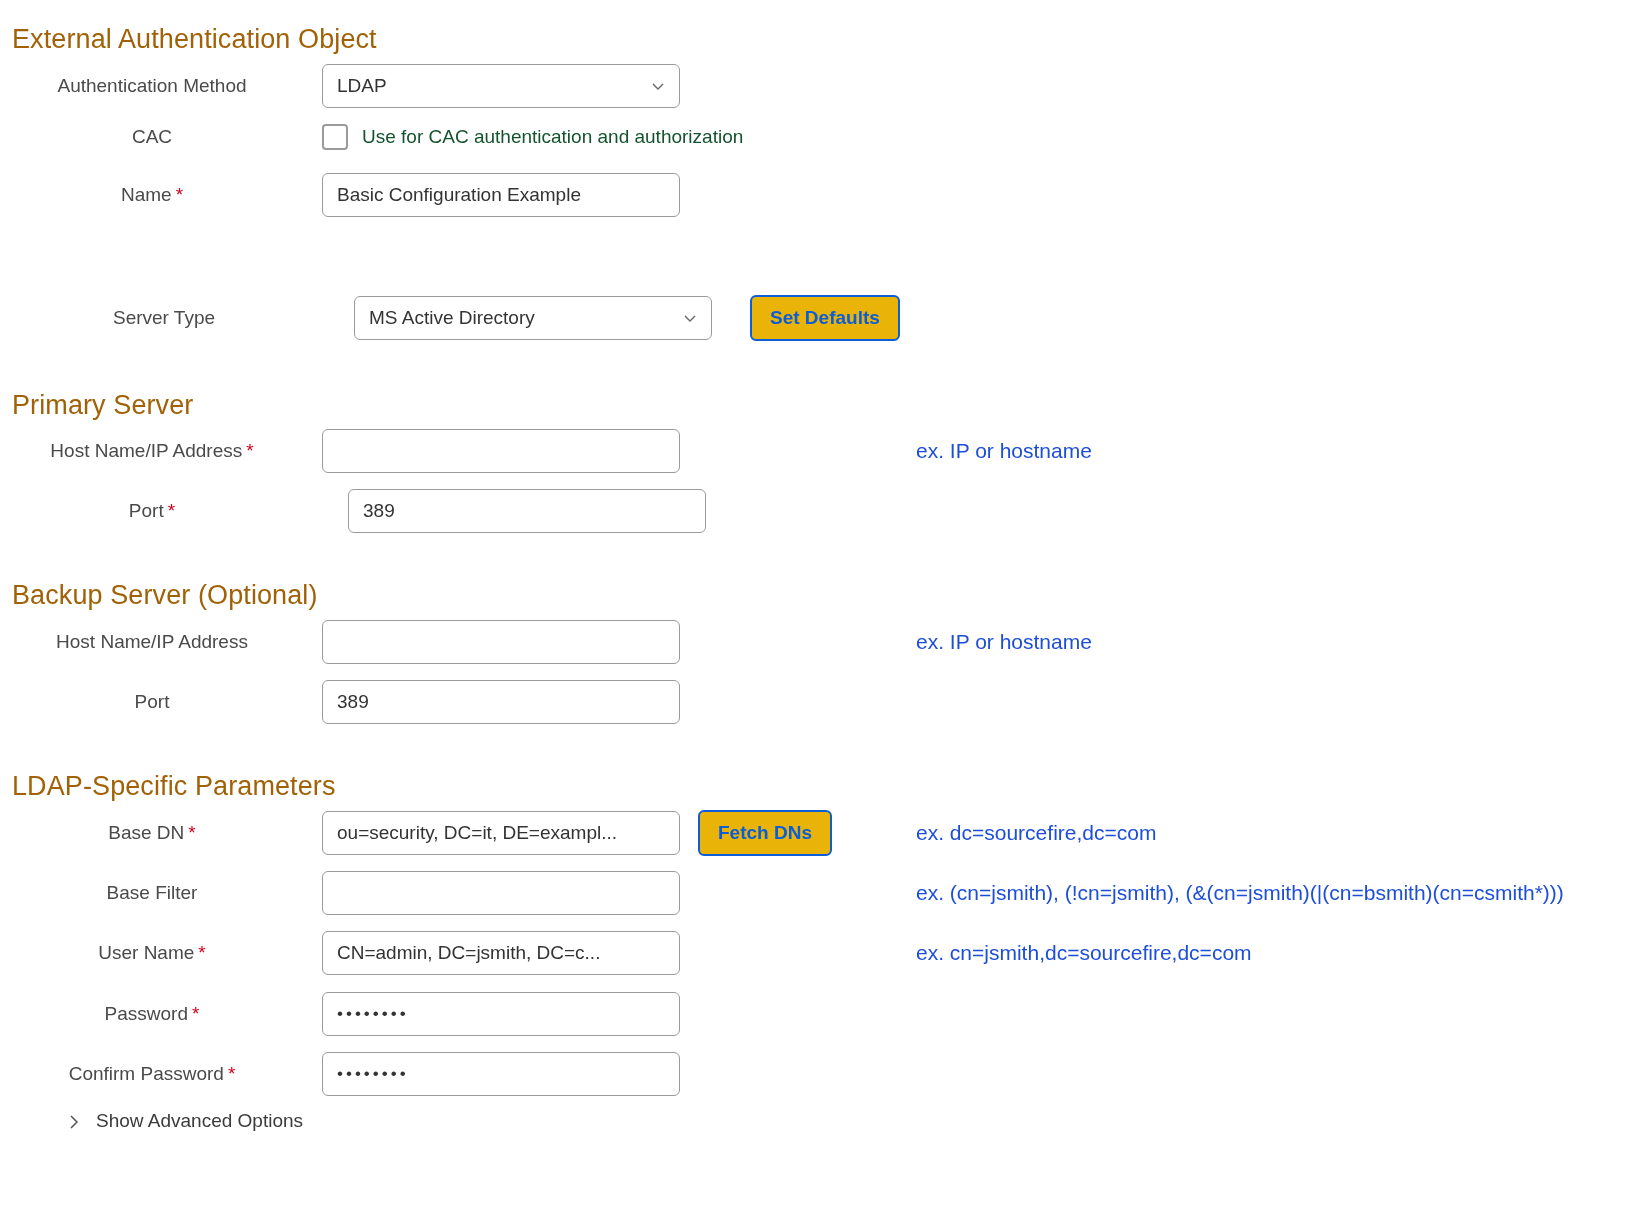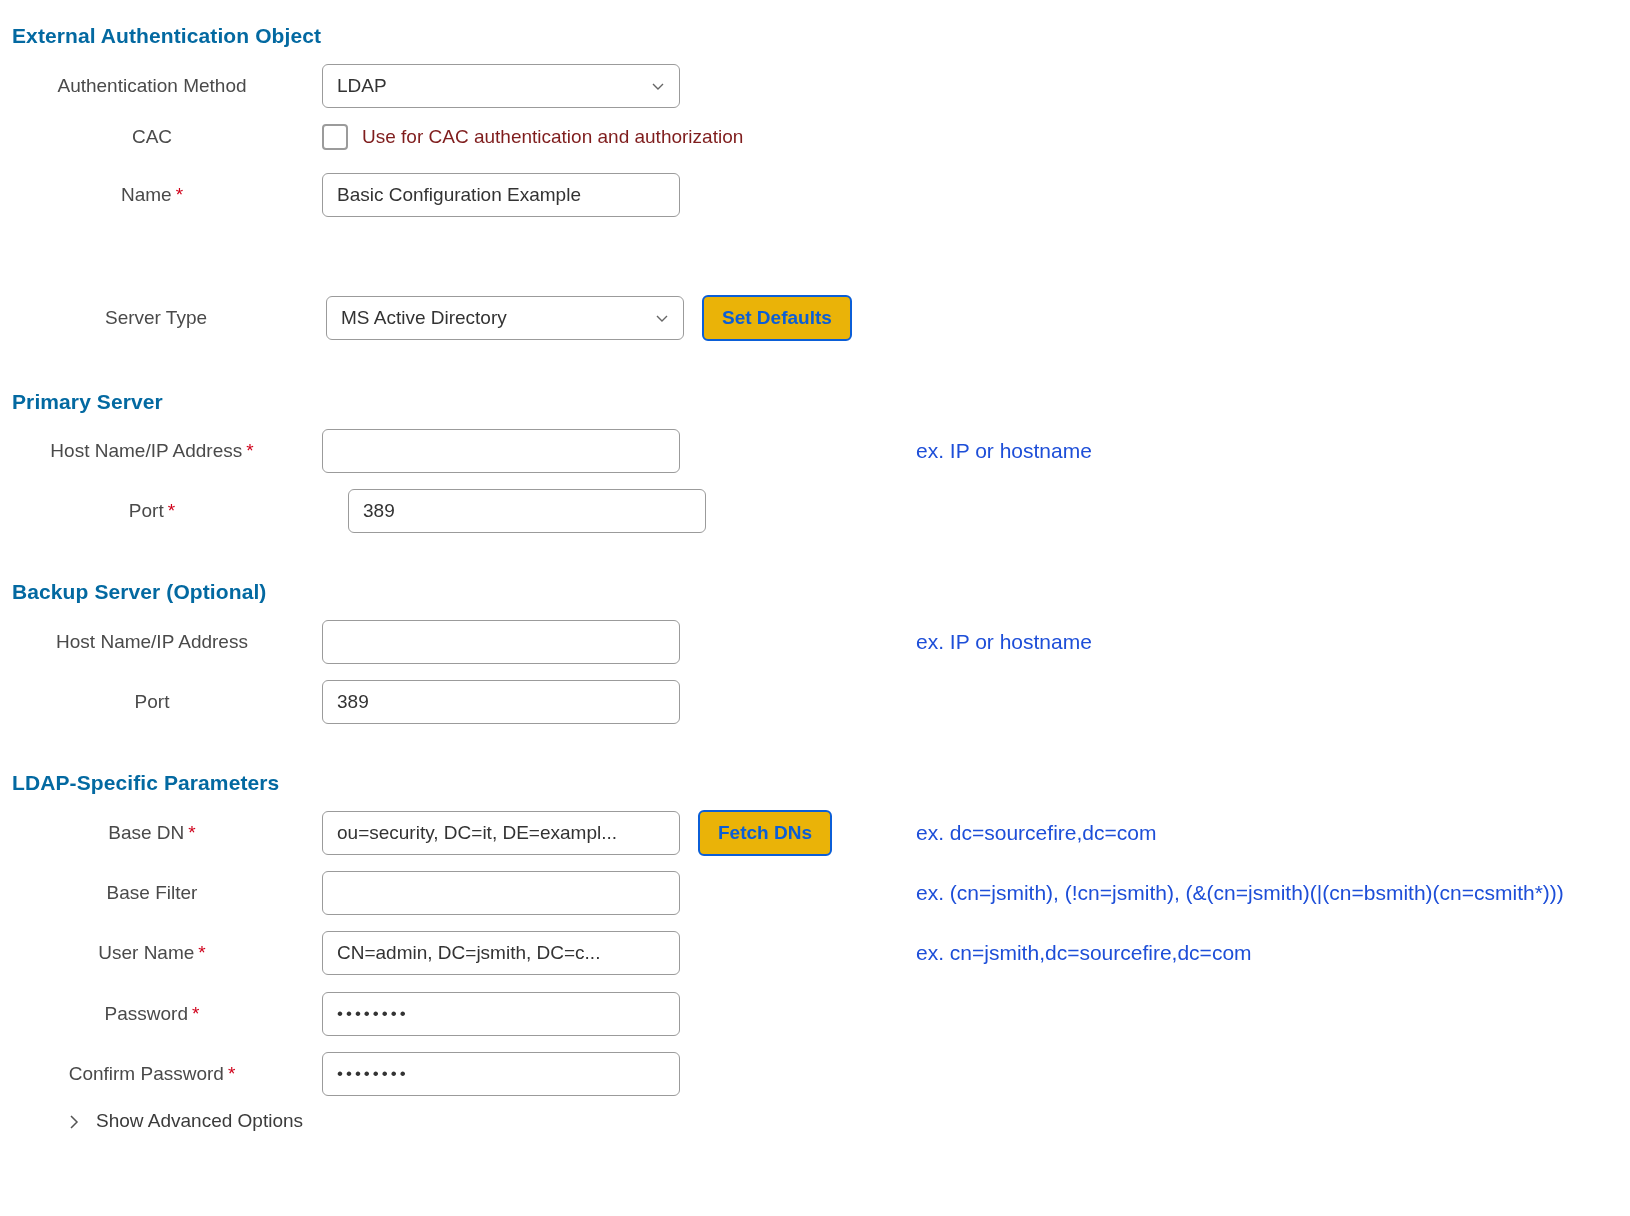--- a/index.html
+++ b/index.html
@@ -14,23 +14,23 @@
     color: #333333;
     -webkit-font-smoothing: antialiased;
   }
   .page {
     position: relative;
     width: 1630px;
     height: 1216px;
     overflow: hidden;
   }
   .section-title {
-    font-size: 21px;
-    font-weight: 700;
-    color: #0369a1;
+    font-size: 27px;
+    font-weight: 400;
+    color: #a16207;
     letter-spacing: 0.1px;
   }
   .row {
     display: flex;
     align-items: center;
   }
   .label {
     width: 322px;
     text-align: center;
     padding-right: 18px;
@@ -99,21 +99,21 @@
     height: 26px;
     border: 2px solid #9b9b9b;
     border-radius: 4px;
     background: #ffffff;
     box-sizing: border-box;
     flex: 0 0 auto;
   }
   .cb-text {
     margin-left: 14px;
     font-size: 19px;
-    color: #7f1d1d;
+    color: #14532d;
     white-space: nowrap;
   }
   .dots {
     letter-spacing: 3px;
     font-size: 17px;
     color: #333;
   }
   .adv {
     display: flex;
     align-items: center;
@@ -159,21 +159,21 @@
   <div class="abs row" style="left:0px; top:173px; width:900px;">
     <div class="label">
       <span>Name</span><span class="req">*</span>
     </div>
     <div class="field">
       <span>Basic Configuration Example</span>
     </div>
   </div>
 
 
-  <div class="abs row" style="left:4px; top:295px; width:1000px;">
+  <div class="abs row" style="left:12px; top:295px; width:1000px;gap:20px;">
     <div class="label">Server Type</div>
     <div class="field select">
       <span>MS Active Directory</span>
       <span class="chevron">
         <svg viewBox="0 0 14 14" width="14" height="14">
             <path d="M2 5 L7 10 L12 5" fill="none" stroke="#666" stroke-width="1.4"></path>
           </svg>
       </span>
     </div>
     <button class="btn" style="margin-left:18px;">Set Defaults</button>

